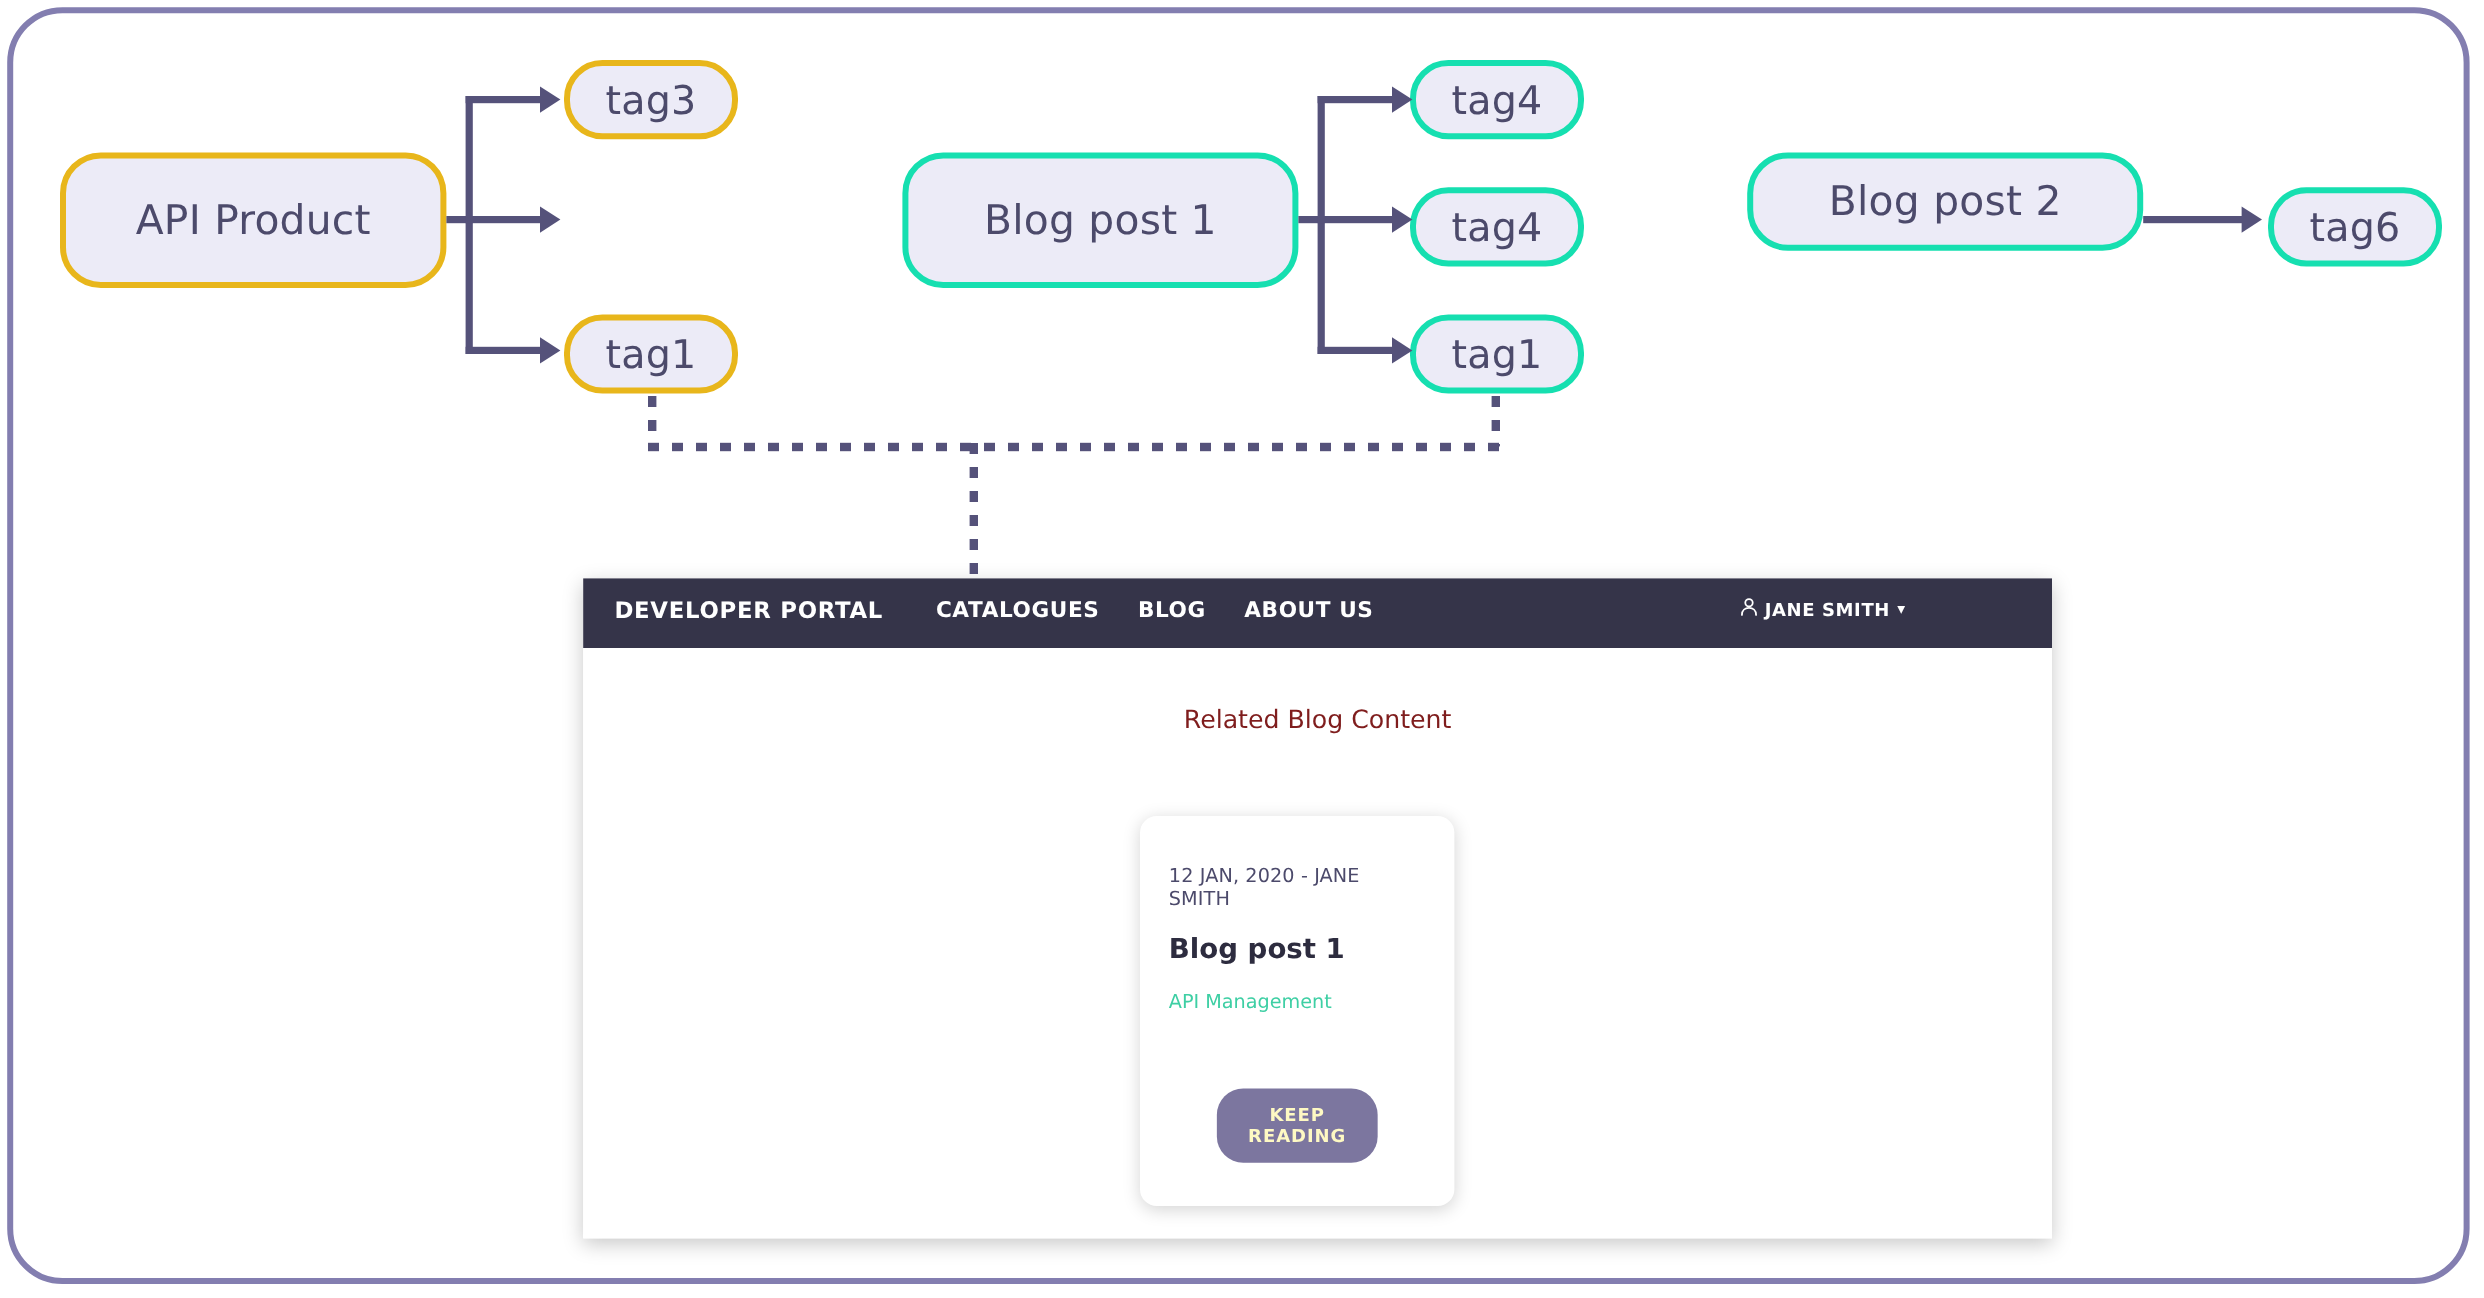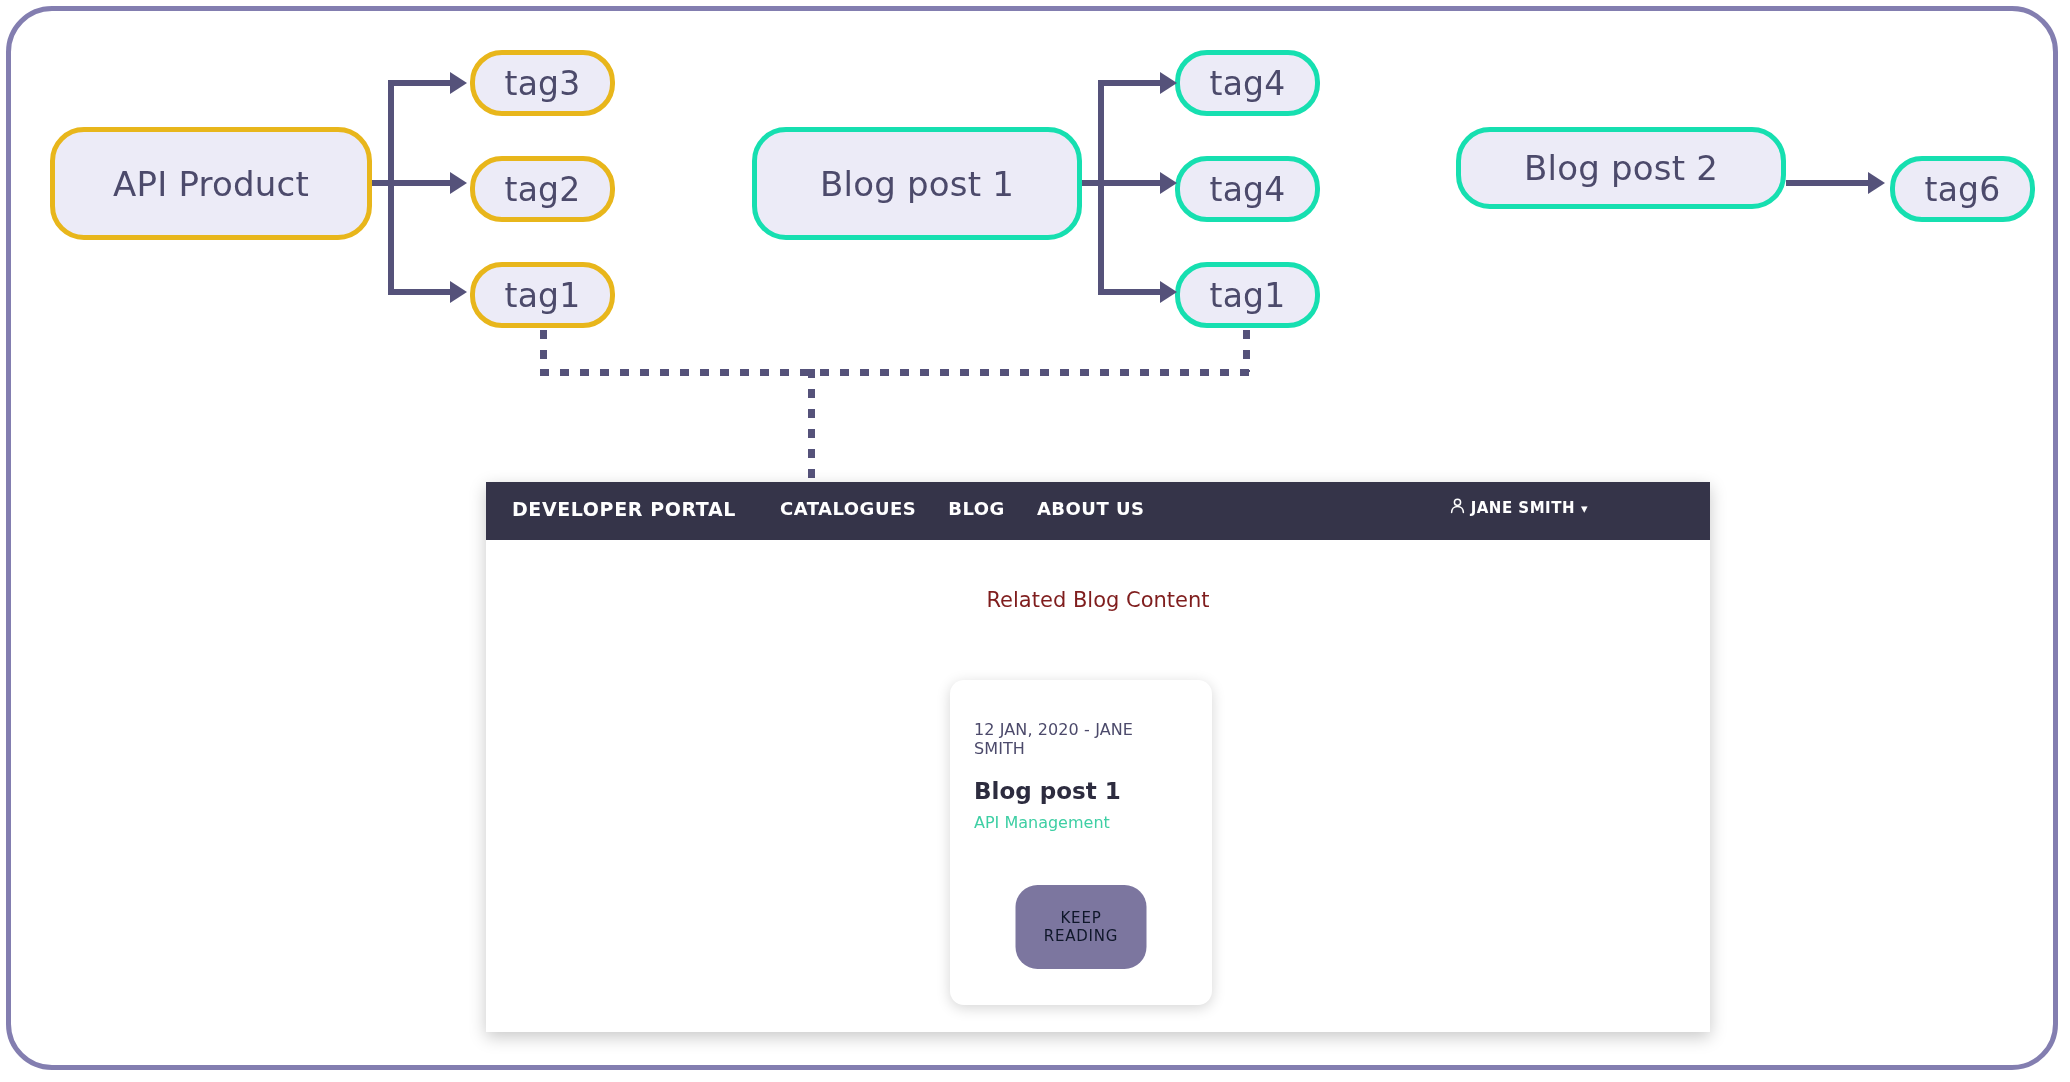--- a/index.html
+++ b/index.html
@@ -159,56 +159,53 @@
     color: #4c4a6b;
     letter-spacing: 0.1px;
   }
   #card-title {
     margin-top: 20px;
     font-size: 23px;
     font-weight: bold;
     color: #2d2c3f;
   }
   #card-tag {
-    margin-top: 9px;
+    margin-top: 21px;
     font-size: 16px;
     color: #3ecfa4;
   }
   #keep-reading {
     position: absolute;
     left: 50%;
     transform: translateX(-50%);
     bottom: 36px;
     background: #7c769f;
-    color: #0f172a;
+    color: #fef9c3;
     font-size: 15px;
-    font-weight: normal;
+    font-weight: bold;
     letter-spacing: 0.8px;
     border: none;
     border-radius: 22px;
-    padding: 24px 26px;
+    padding: 13px 26px;
     cursor: pointer;
     font-family: "DejaVu Sans", "Liberation Sans", sans-serif;
   }
 </style>
 </head>
 <body>
 
 <div id="stage">
   <div id="frame"></div>
 
   <div class="node big bd-yellow" style="left:50px; top:127px; width:322px; height:113px;">
     <span>API Product</span>
   </div>
 
   <div class="node tag bd-yellow" style="left:470px; top:50px; width:145px; height:66px;">
     <span>tag3</span>
-  </div>
-  <div class="node tag bd-yellow" style="left:470px; top:156px; width:145px; height:66px;">
-    <span>tag2</span>
   </div>
   <div class="node tag bd-yellow" style="left:470px; top:262px; width:145px; height:66px;">
     <span>tag1</span>
   </div>
 
   <div class="ln" style="left:372px; top:180px; width:22px; height:6px;"></div>
   <div class="ln" style="left:388px; top:80px; width:6px; height:215px;"></div>
   <div class="ln" style="left:388px; top:80px; width:68px; height:6px;"></div>
   <div class="ln" style="left:388px; top:180px; width:68px; height:6px;"></div>
   <div class="ln" style="left:388px; top:289px; width:68px; height:6px;"></div>

